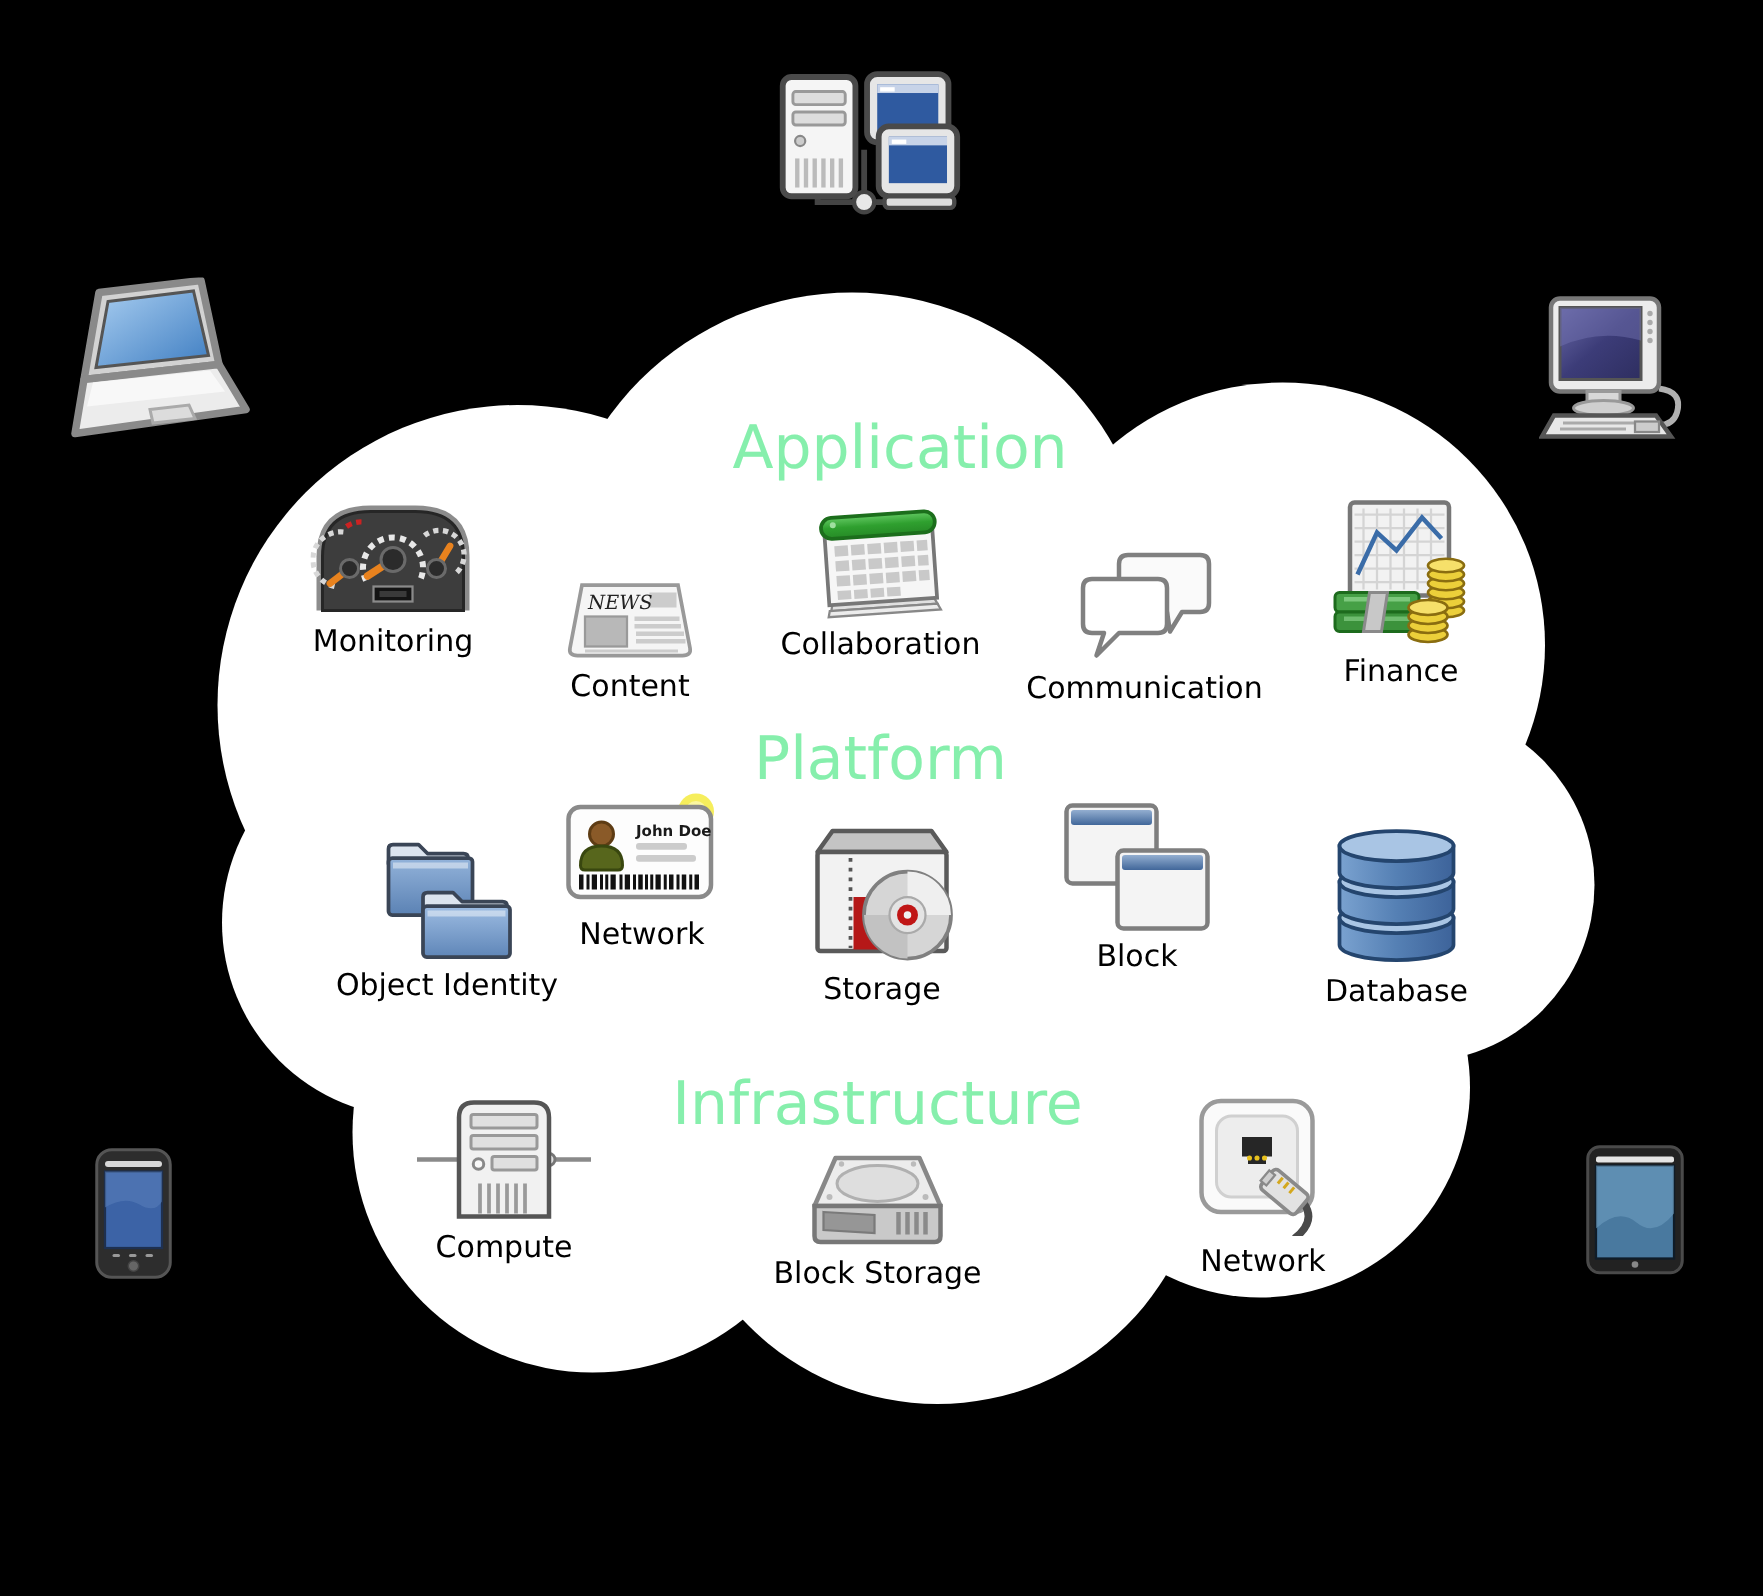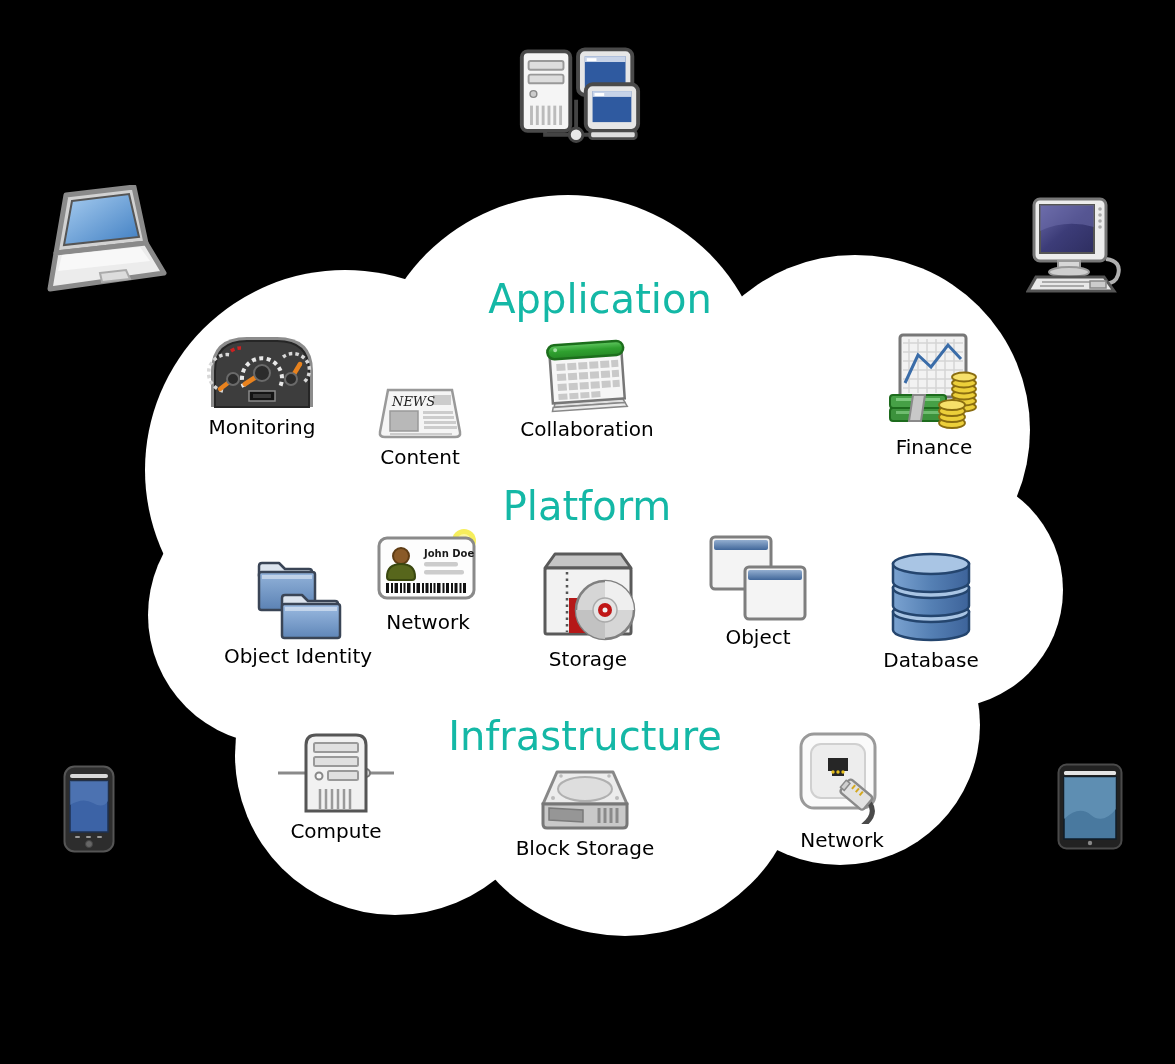--- a/index.html
+++ b/index.html
@@ -1,19 +1,19 @@
 <!DOCTYPE html>
 <html><head>
 <meta charset="utf-8">
 <style>
   html,body{margin:0;padding:0;background:#000;}
   .stage{position:relative;width:1175px;height:1064px;background:#000;overflow:hidden;
          font-family:"DejaVu Sans","Liberation Sans",sans-serif;color:#000;}
   .cloud{position:absolute;left:0;top:0;}
-  .layer-title{position:absolute;width:400px;text-align:center;font-size:40px;color:#14b8a6;}
+  .layer-title{position:absolute;width:400px;text-align:center;font-size:40px;color:#86efac;}
   .item{position:absolute;display:flex;flex-direction:column;align-items:center;}
   .item .lbl{font-size:20px;color:#000;margin-top:4px;white-space:nowrap;text-align:center;}
   .device{position:absolute;}
   svg{display:block;}
 </style>
 </head>
 <body>
 
 <div class="stage">
 
@@ -109,20 +109,29 @@
             <rect x="38" y="57" width="9" height="6"></rect>
             <rect x="49" y="57" width="9" height="6"></rect>
         </g>
         <rect x="8" y="8" width="76" height="14" rx="7" fill="url(#calg)" stroke="#1c6e1c" stroke-width="2.5"></rect>
         <circle cx="16" cy="13" r="2" fill="#9fe09f"></circle>
       </g>
     </svg>
     <div class="lbl">Collaboration</div>
   </div>
 
+  <div class="item" style="left:653px;top:364px;width:220px">
+    <svg width="95" height="78" viewBox="0 0 95 78">
+      <g stroke="#808080" stroke-width="3" stroke-linejoin="round">
+        <path d="M36,6 H84 Q90,6 90,12 V38 Q90,44 84,44 H72 L64,57 L62,44 H36 Q30,44 30,38 V12 Q30,6 36,6 Z" fill="#fafafa"></path>
+        <path d="M12,22 H56 Q62,22 62,28 V52 Q62,58 56,58 H30 L15,73 L20,58 H12 Q6,58 6,52 V28 Q6,22 12,22 Z" fill="#ffffff"></path>
+      </g>
+    </svg>
+    <div class="lbl">Communication</div>
+  </div>
 
   <div class="item" style="left:854px;top:333px;width:160px">
     <svg width="92" height="98" viewBox="0 0 92 98">
       <rect x="12" y="2" width="66" height="62" rx="3" fill="#f2f2f2" stroke="#777" stroke-width="3"></rect>
       <g stroke="#d4d4d4" stroke-width="1.5">
         <line x1="21" y1="6" x2="21" y2="60"></line>
           <line x1="30" y1="6" x2="30" y2="60"></line>
           <line x1="39" y1="6" x2="39" y2="60"></line>
         <line x1="48" y1="6" x2="48" y2="60"></line>
           <line x1="57" y1="6" x2="57" y2="60"></line>
@@ -242,21 +251,21 @@
           <linearGradient id="qtb" x1="0" y1="0" x2="0" y2="1">
         <stop offset="0" stop-color="#93aed0"></stop>
             <stop offset="1" stop-color="#41679a"></stop>
       </linearGradient>
         </defs>
       <rect x="2" y="2" width="60" height="52" rx="4" fill="#f4f4f4" stroke="#7e7e7e" stroke-width="3"></rect>
       <rect x="5" y="5" width="54" height="10" rx="2" fill="url(#qtb)"></rect>
       <rect x="36" y="32" width="60" height="52" rx="4" fill="#f4f4f4" stroke="#7e7e7e" stroke-width="3"></rect>
       <rect x="39" y="35" width="54" height="10" rx="2" fill="url(#qtb)"></rect>
     </svg>
-    <div class="lbl">Object</div>
+    <div class="lbl">Block</div>
   </div>
 
   <div class="item" style="left:851px;top:550px;width:160px">
     <svg width="88" height="94" viewBox="0 0 88 94">
       <defs>
           <linearGradient id="dbg" x1="0" y1="0" x2="1" y2="0">
         <stop offset="0" stop-color="#7aa2d0"></stop>
             <stop offset="0.5" stop-color="#5580b4"></stop>
             <stop offset="1" stop-color="#3d639a"></stop>
       </linearGradient>

